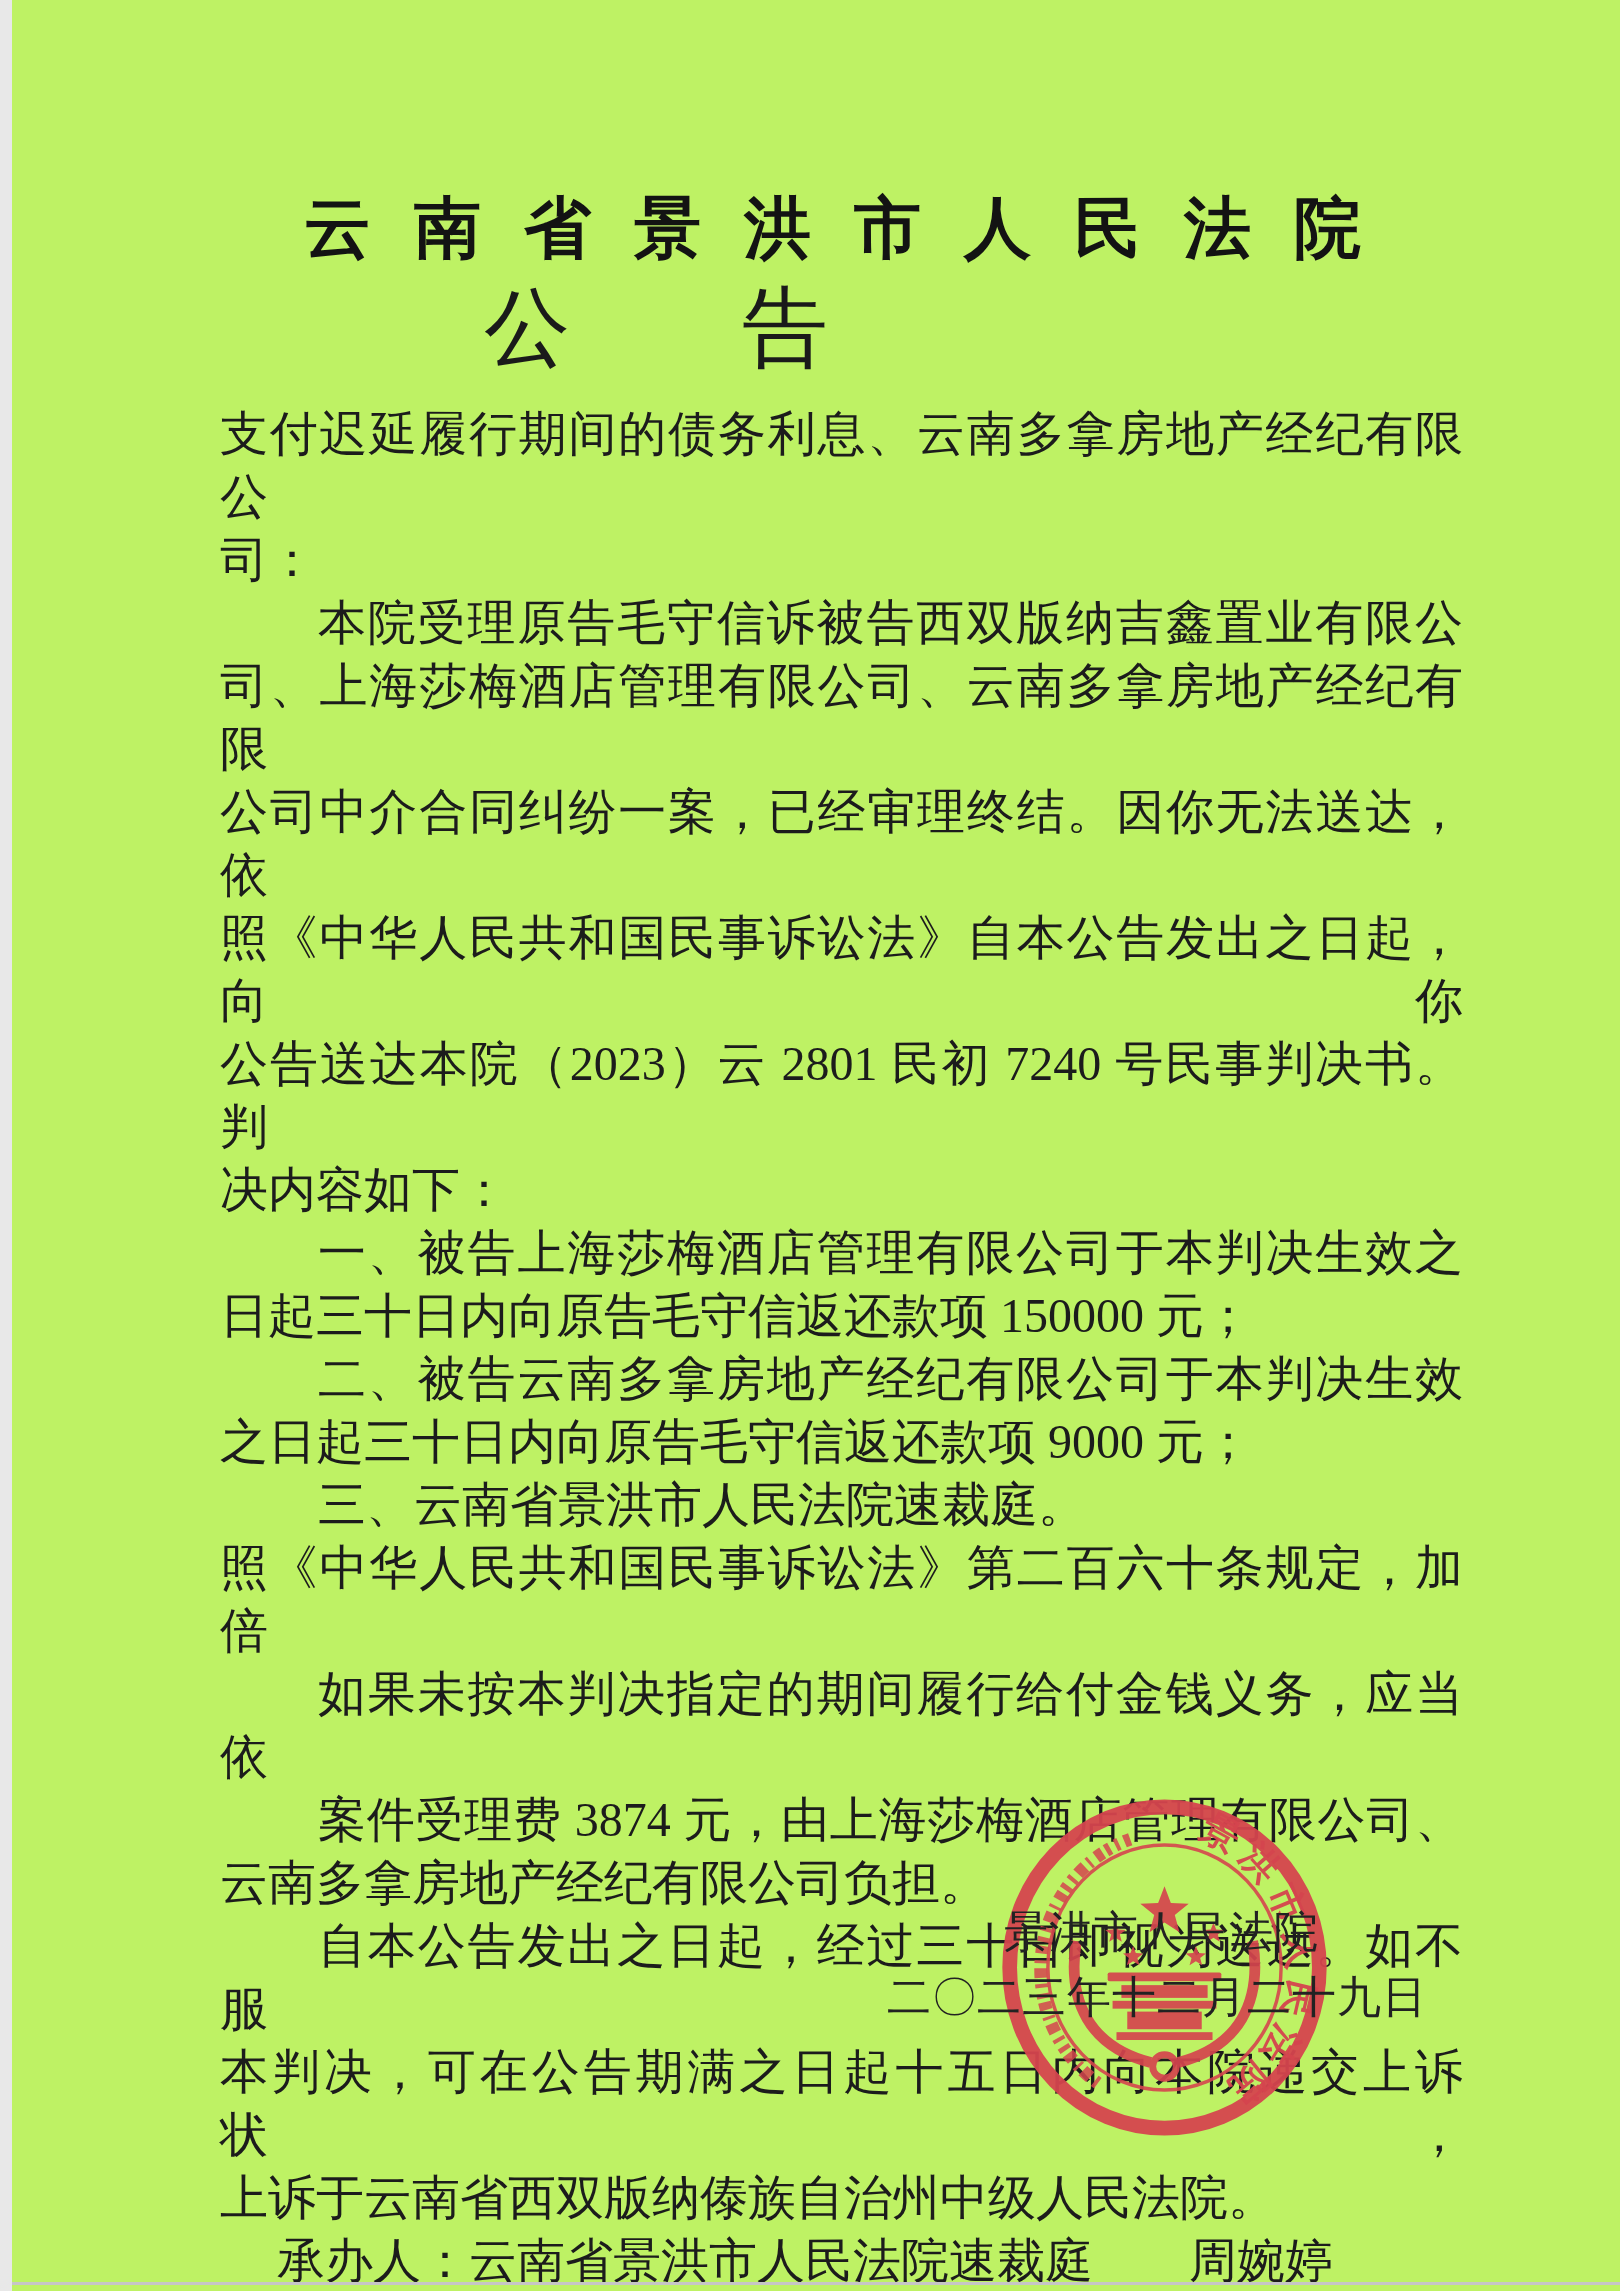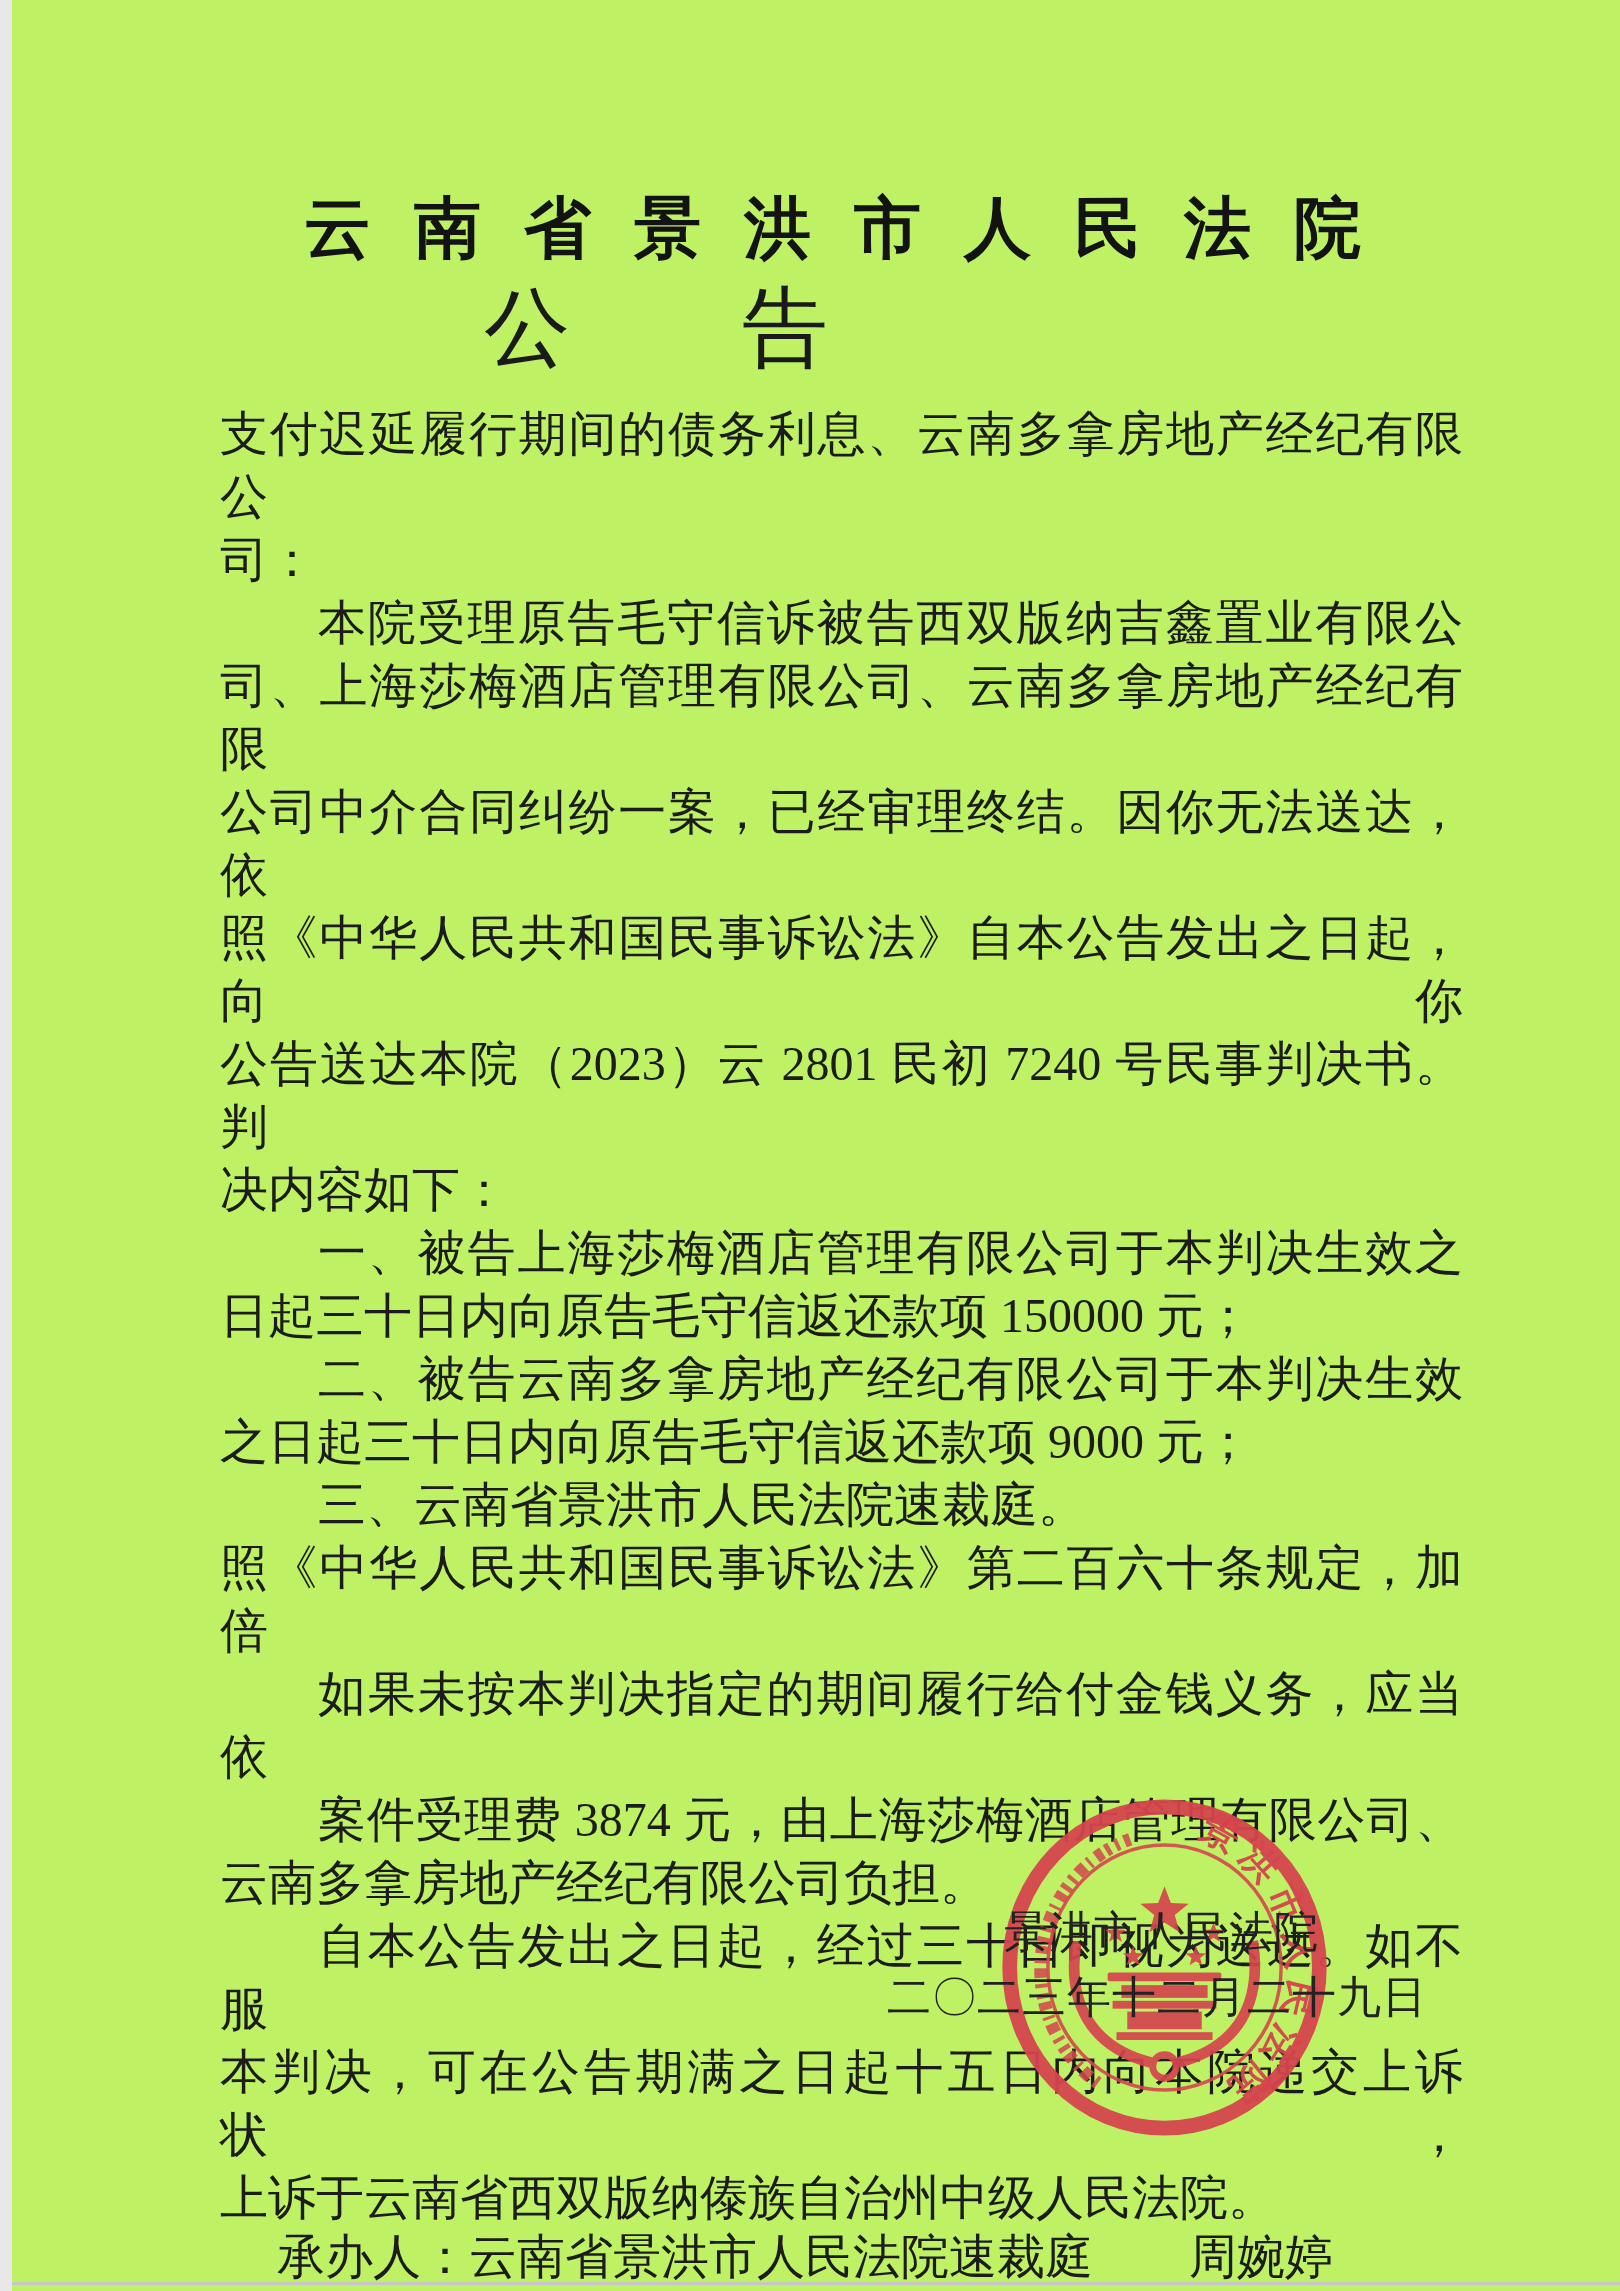--- a/index.html
+++ b/index.html
@@ -22,21 +22,21 @@
     font-weight:400; font-size:86px; line-height:1;
     white-space:pre; color:#1a1a1a;
   }
   .body-text {
     position:absolute; left:208px; top:402px; width:1243px;
     font-size:48px; line-height:63px; color:#1c1c1c;
   }
   .line { min-height:63px; white-space:pre-wrap; }
   .j { text-align:justify; text-align-last:justify; }
   .i  { text-indent:98px; }
-  .i1 { text-indent:57px;font-family:Liberation Mono, monospace; }
+  .i1 { text-indent:57px; }
   .i2 { text-indent:106px; }
   .seal {
     position:absolute; left:982px; top:1794px;
     width:341px; height:347px;
   }
   .sig-court {
     position:absolute; left:992px; top:1911px;
     font-size:44px; line-height:1; letter-spacing:1px; color:#222;
   }
   .sig-date {

